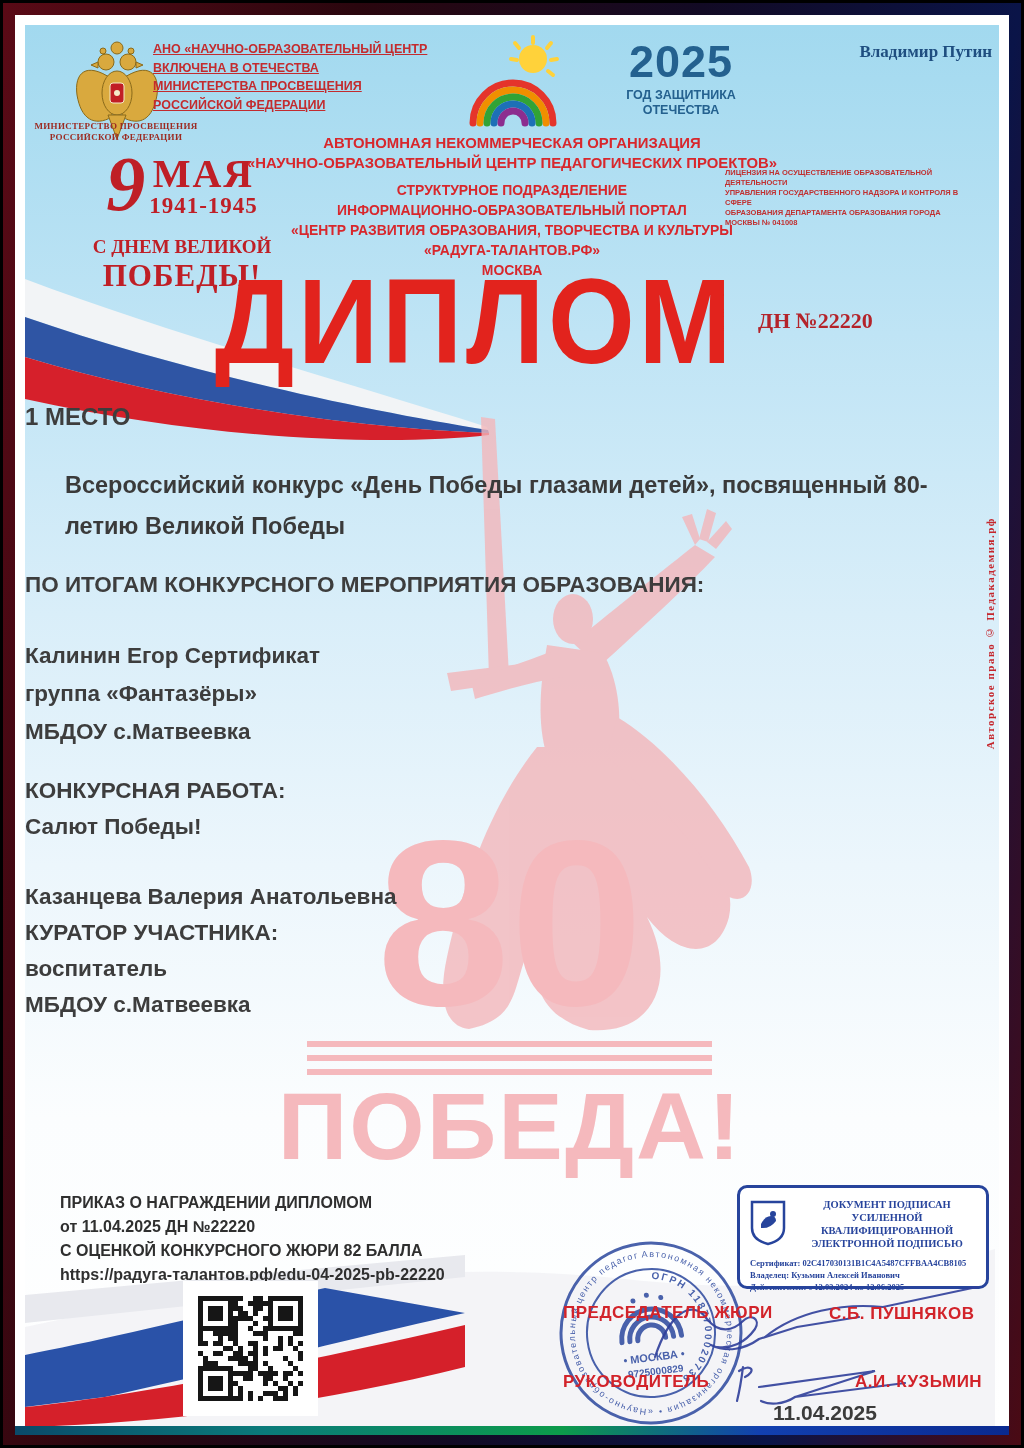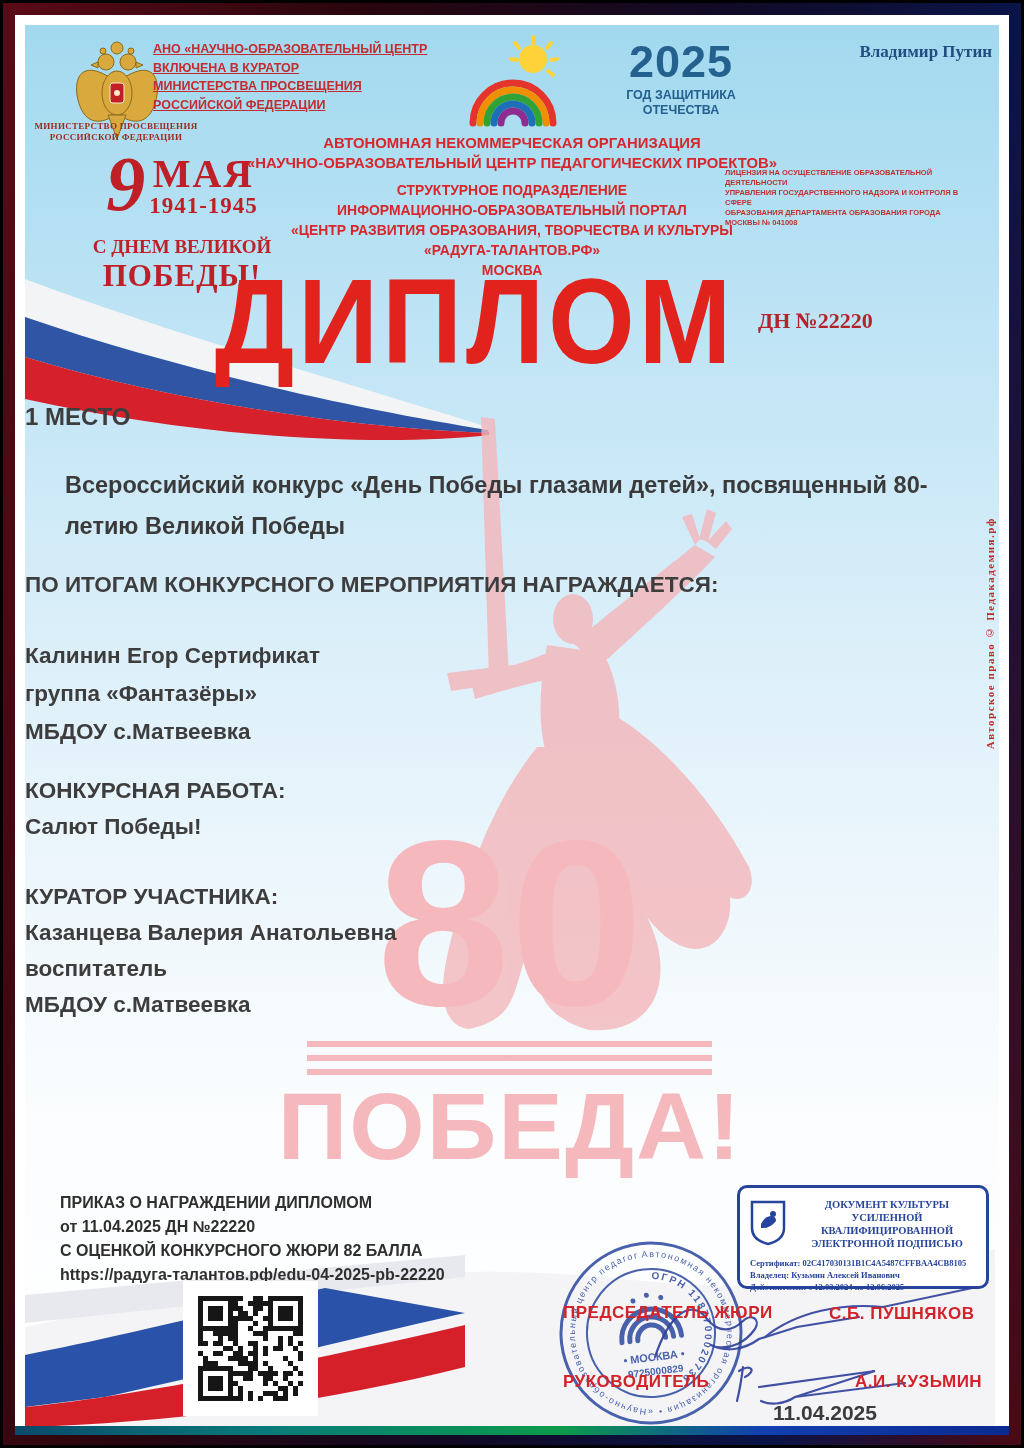--- a/index.html
+++ b/index.html
@@ -102,21 +102,21 @@
       <rect x="40" y="48" width="14" height="20" rx="3" fill="#c11e25" stroke="#f4e9c9" stroke-width="1"></rect>
       <circle cx="47" cy="58" r="3" fill="#f4e9c9"></circle>
     </svg>
     <div class="abs min-caption">
       <div>МИНИСТЕРСТВО ПРОСВЕЩЕНИЯ</div>
       <div>РОССИЙСКОЙ ФЕДЕРАЦИИ</div>
     </div>
 
     <div class="abs accred">
       <div>АНО «НАУЧНО-ОБРАЗОВАТЕЛЬНЫЙ ЦЕНТР</div>
-      <div>ВКЛЮЧЕНА В КУРАТОР</div>
+      <div>ВКЛЮЧЕНА В ОТЕЧЕСТВА</div>
       <div>МИНИСТЕРСТВА ПРОСВЕЩЕНИЯ</div>
       <div>РОССИЙСКОЙ ФЕДЕРАЦИИ</div>
     </div>
 
     <svg class="abs" style="left:442px;top:8px" width="100" height="96" viewBox="0 0 100 96">
       <g stroke="#ffd23a" stroke-width="4" stroke-linecap="round">
         <line x1="66" y1="4" x2="66" y2="10"></line>
           <line x1="48" y1="10" x2="52" y2="15"></line>
         <line x1="84" y1="10" x2="80" y2="15"></line>
           <line x1="90" y1="26" x2="84" y2="27"></line>
@@ -206,33 +206,33 @@
       <div></div>
         <div></div>
         <div></div>
     </div>
     <div class="abs wm wmslogan">ПОБЕДА!</div>
 
     <div class="abs copyv">Авторское право © Педакадемия.рф</div>
 
     <div class="abs ctr place z2">1 МЕСТО</div>
     <div class="abs ctr contest z2">Всероссийский конкурс «День Победы глазами детей», посвященный 80-летию Великой Победы</div>
-    <div class="abs ctr intro z2">ПО ИТОГАМ КОНКУРСНОГО МЕРОПРИЯТИЯ НАГРАЖДАЕТСЯ:</div>
+    <div class="abs ctr intro z2">ПО ИТОГАМ КОНКУРСНОГО МЕРОПРИЯТИЯ ОБРАЗОВАНИЯ:</div>
     <div class="abs ctr partic z2">
       <div>Калинин Егор Сертификат</div>
       <div>группа «Фантазёры»</div>
       <div>МБДОУ с.Матвеевка</div>
     </div>
     <div class="abs ctr work z2">
       <div>КОНКУРСНАЯ РАБОТА:</div>
       <div>Салют Победы!</div>
     </div>
     <div class="abs ctr curator z2">
+      <div>Казанцева Валерия Анатольевна</div>
       <div>КУРАТОР УЧАСТНИКА:</div>
-      <div>Казанцева Валерия Анатольевна</div>
       <div>воспитатель</div>
       <div>МБДОУ с.Матвеевка</div>
     </div>
 
     <svg class="abs" style="left:0;top:1212px;z-index:0" width="970" height="190" viewBox="0 0 970 190">
       <path d="M0,90 C200,45 420,22 600,42 C760,60 880,40 970,12 L970,190 L0,190 Z" fill="#f0f0f3" opacity=".7"></path>
     </svg>
     <svg class="abs" style="left:0;top:1230px;z-index:1" width="440" height="172" viewBox="0 0 440 172">
       <path d="M0,40 L440,0 L440,22 L0,68 Z" fill="#e8e9ee"></path>
       <path d="M0,100 C80,85 200,55 300,33 L440,58 C340,80 200,116 80,142 L0,152 Z" fill="#2a52a8"></path>
@@ -412,21 +412,21 @@
       <text x="96" y="138" text-anchor="middle" fill="#3b55a5" font-size="10" font-weight="bold" font-family="Liberation Sans,sans-serif">9725000829</text>
     </svg>
 
     <div class="abs esign">
       <svg class="emb" width="36" height="46" viewBox="0 0 36 46">
         <path d="M2,2 h32 v26 q0,12 -16,16 q-16,-4 -16,-16 Z" fill="none" stroke="#27449c" stroke-width="2.5"></path>
         <path d="M11,24 q4,-8 10,-8 q5,0 5,5 q-6,8 -15,7 Z" fill="#27449c"></path>
         <circle cx="23" cy="14" r="3" fill="#27449c"></circle>
       </svg>
       <div class="ttl">
-        <div>ДОКУМЕНТ КУЛЬТУРЫ</div>
+        <div>ДОКУМЕНТ ПОДПИСАН</div>
         <div>УСИЛЕННОЙ КВАЛИФИЦИРОВАННОЙ</div>
         <div>ЭЛЕКТРОННОЙ ПОДПИСЬЮ</div>
       </div>
       <div class="det">
         <div>Сертификат: 02C417030131B1C4A5487CFFBAA4CB8105</div>
         <div>Владелец: Кузьмин Алексей Иванович</div>
         <div>Действителен: с 12.03.2024 по 12.06.2025</div>
       </div>
     </div>
 

